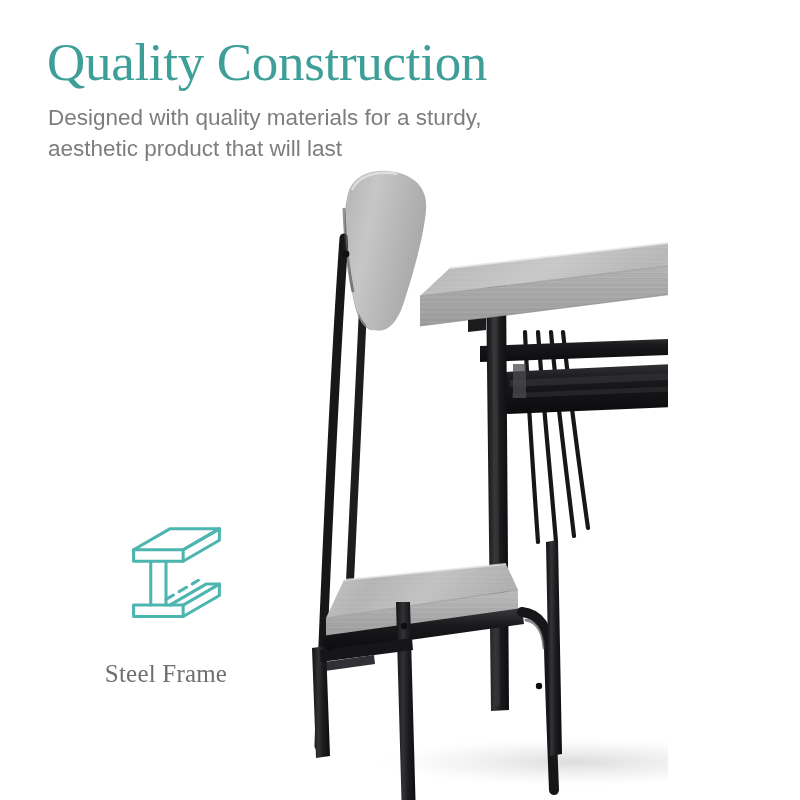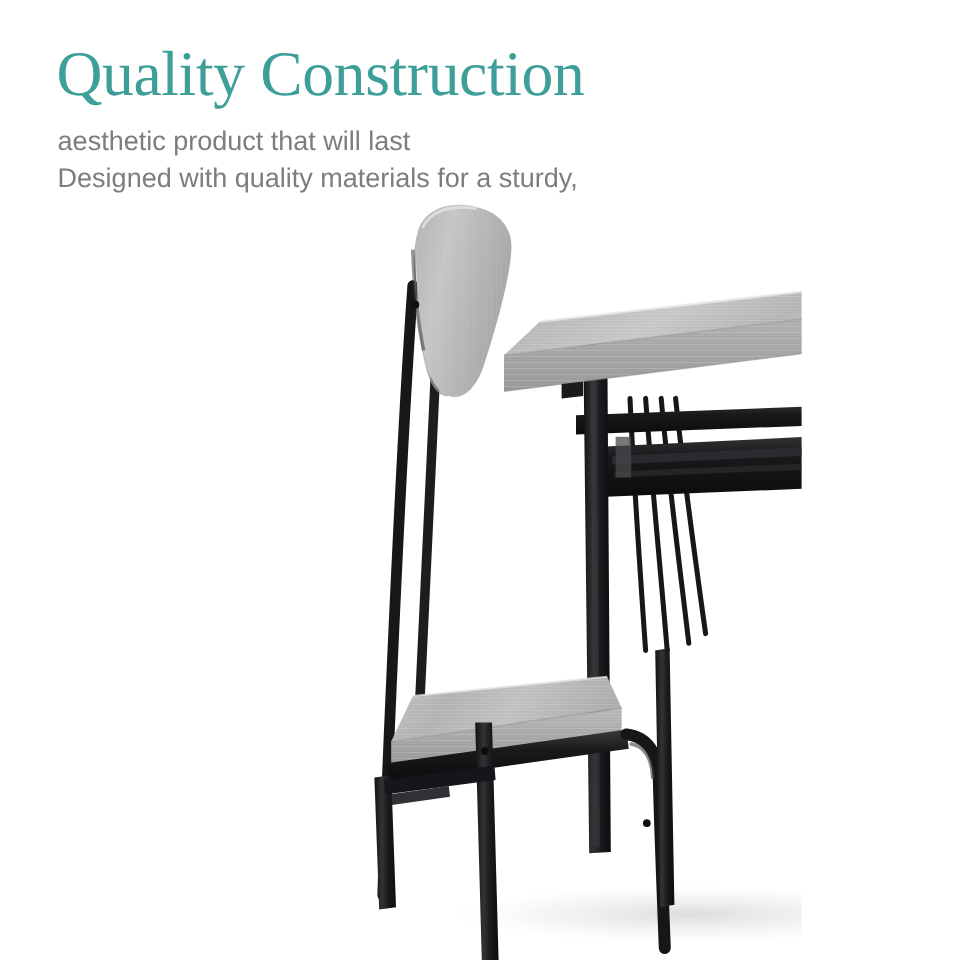--- a/index.html
+++ b/index.html
@@ -83,25 +83,47 @@
   #photo svg { display: block; width: 100%; height: 100%; }
 </style>
 </head>
 <body>
 
 <div id="stage">
 
   <div id="headline">Quality Construction</div>
 
   <div id="subhead">
+    <span class="ln">Designed with quality materials for a sturdy,</span>
     <span class="ln">aesthetic product that will last</span>
-    <span class="ln">Designed with quality materials for a sturdy,</span>
   </div>
 
 
+  <div class="feature" id="feature-steel">
+    <span class="feature-icon">
+      <svg viewBox="0 0 128 122" xmlns="http://www.w3.org/2000/svg" fill="none" stroke="#4cb5b0" stroke-width="3.2" stroke-linecap="round" stroke-linejoin="round">
+
+        <path d="M30 26 L68 4 L120 4 L82 26 Z"></path>
+        <path d="M30 26 L30 38 L82 38 L82 26"></path>
+        <path d="M82 38 L120 16 L120 4"></path>
+        <path d="M82 26 L120 4"></path>
+
+        <path d="M48 38 L48 84"></path>
+        <path d="M64 38 L64 84"></path>
+
+        <path d="M30 84 L82 84 L82 96 L30 96 Z"></path>
+
+        <path d="M82 84 L120 62 L120 74 L82 96"></path>
+        <path d="M68 84 L106 62 L120 62"></path>
+
+        <path d="M64 78 L98 58" stroke-dasharray="9 7"></path>
+      </svg>
+    </span>
+    <span class="feature-label">Steel Frame</span>
+  </div>
 
   <div id="photo">
     <svg viewBox="0 0 500 650" xmlns="http://www.w3.org/2000/svg">
       <defs>
 
         <linearGradient id="woodTop" x1="0" y1="0" x2="1" y2="0.25">
           <stop offset="0%" stop-color="#cfcfcf"></stop>
           <stop offset="22%" stop-color="#bdbdbd"></stop>
           <stop offset="45%" stop-color="#cbcbcb"></stop>
           <stop offset="70%" stop-color="#b8b8b8"></stop>

